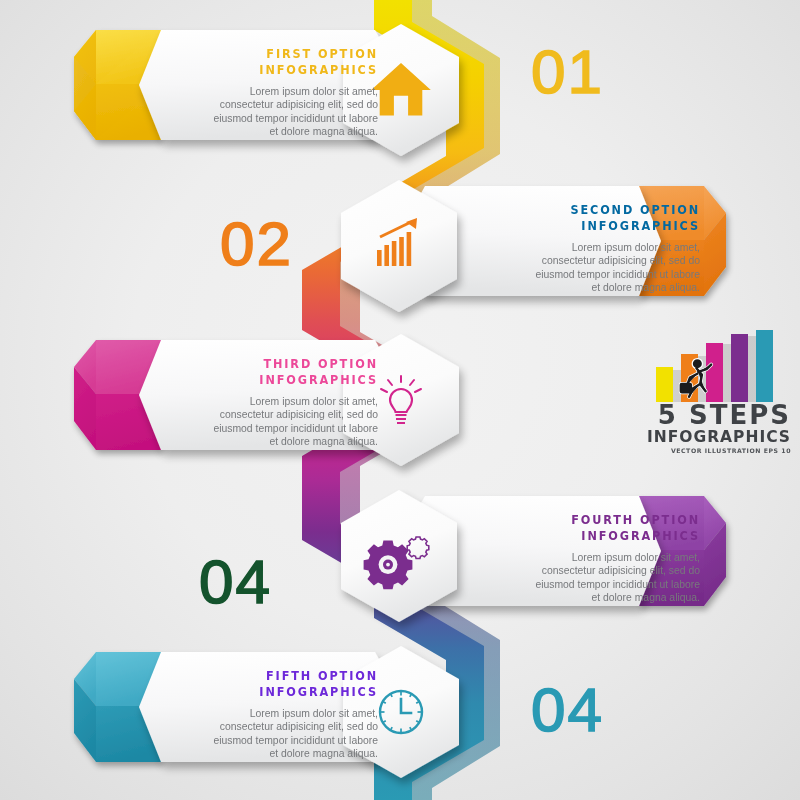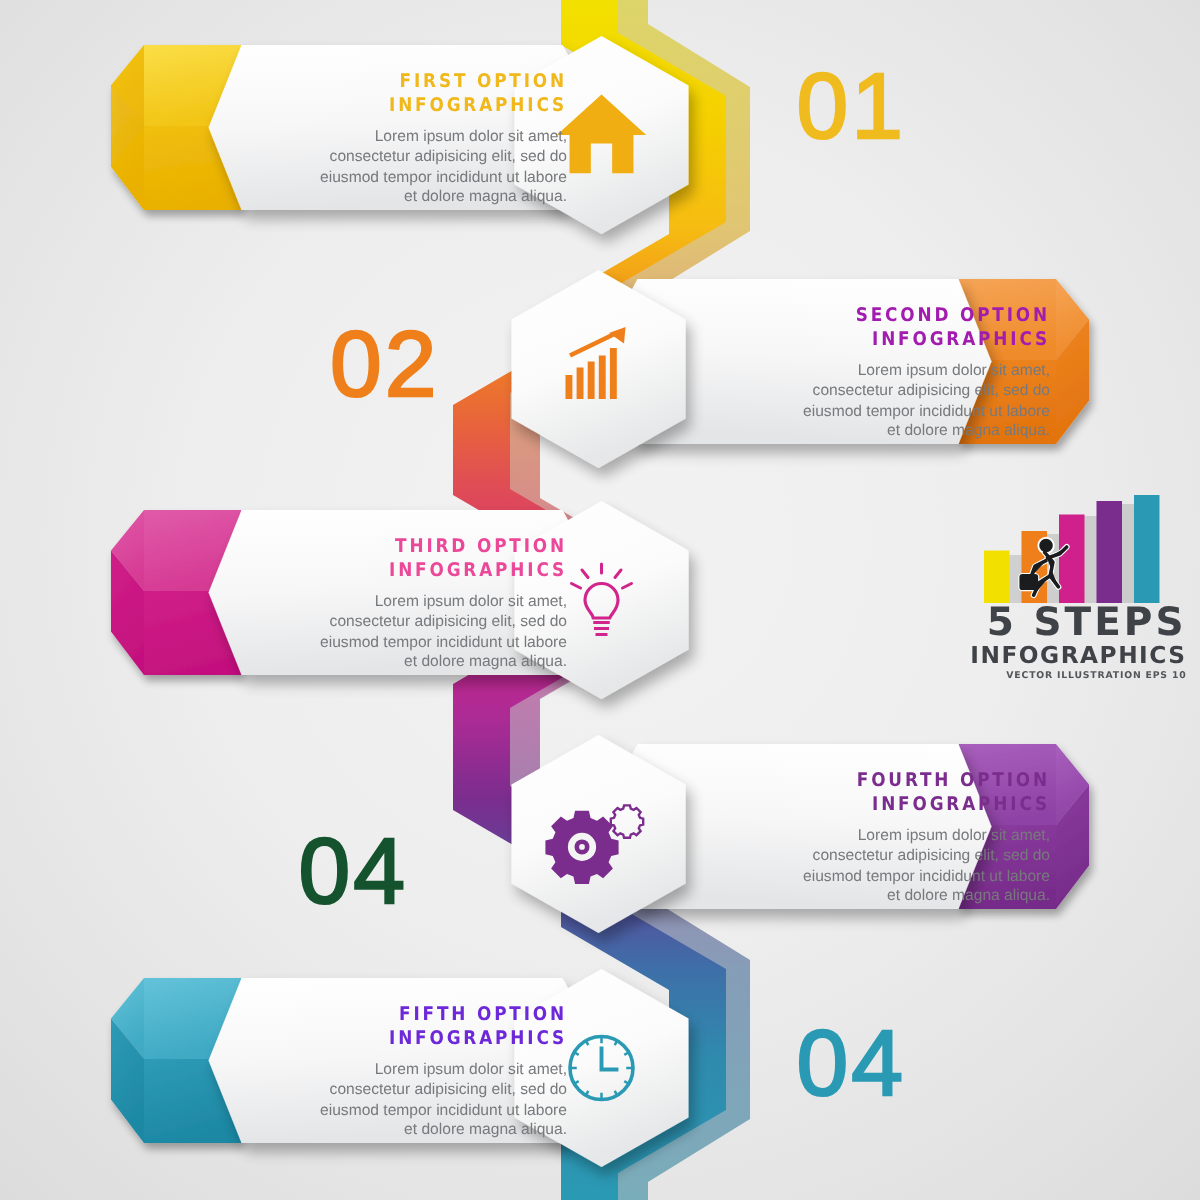--- a/index.html
+++ b/index.html
@@ -355,21 +355,21 @@
         <div>Lorem ipsum dolor sit amet,</div>
         <div>consectetur adipisicing elit, sed do</div>
         <div>eiusmod tempor incididunt ut labore</div>
         <div>et dolore magna aliqua.</div>
       </div>
     </div>
   </div>
 
   <div class="panel right" style="left:400px; top:182px;">
     <div class="txt">
-      <div class="ttl" style="color:#a21caf;">
+      <div class="ttl" style="color:#0369a1;">
         <div>SECOND OPTION</div>
         <div>INFOGRAPHICS</div>
       </div>
       <div class="body">
         <div>Lorem ipsum dolor sit amet,</div>
         <div>consectetur adipisicing elit, sed do</div>
         <div>eiusmod tempor incididunt ut labore</div>
         <div>et dolore magna aliqua.</div>
       </div>
     </div>

